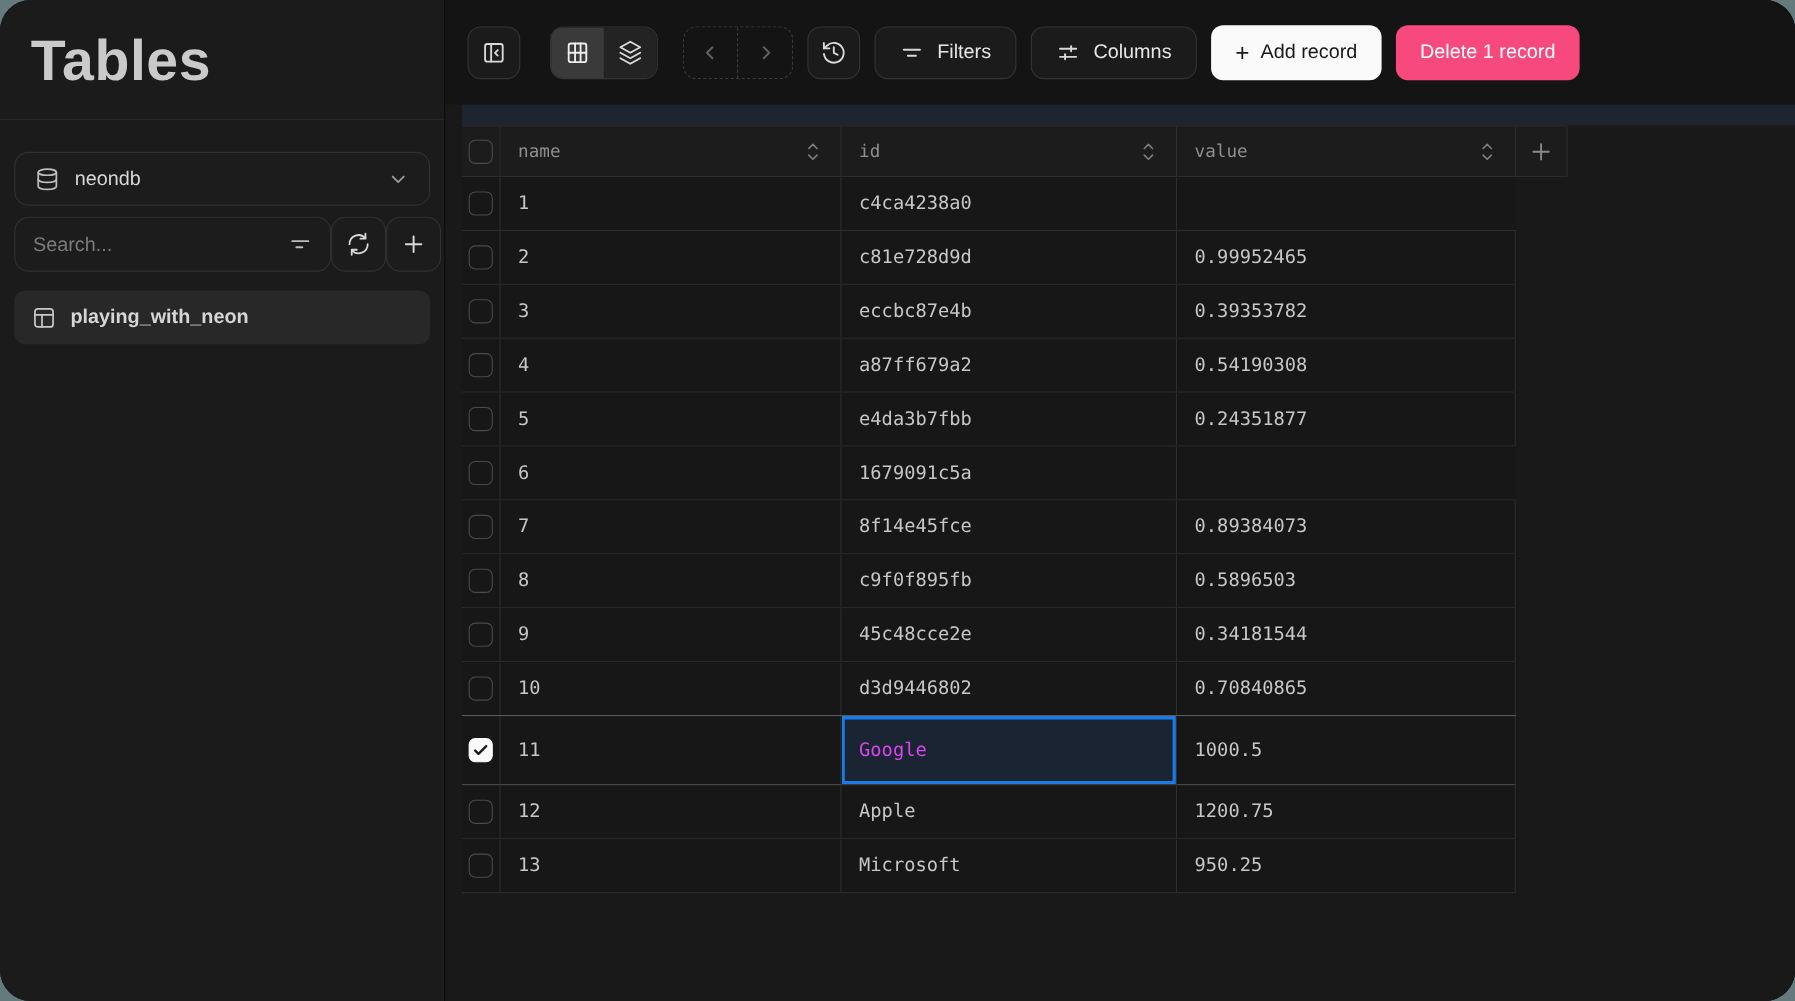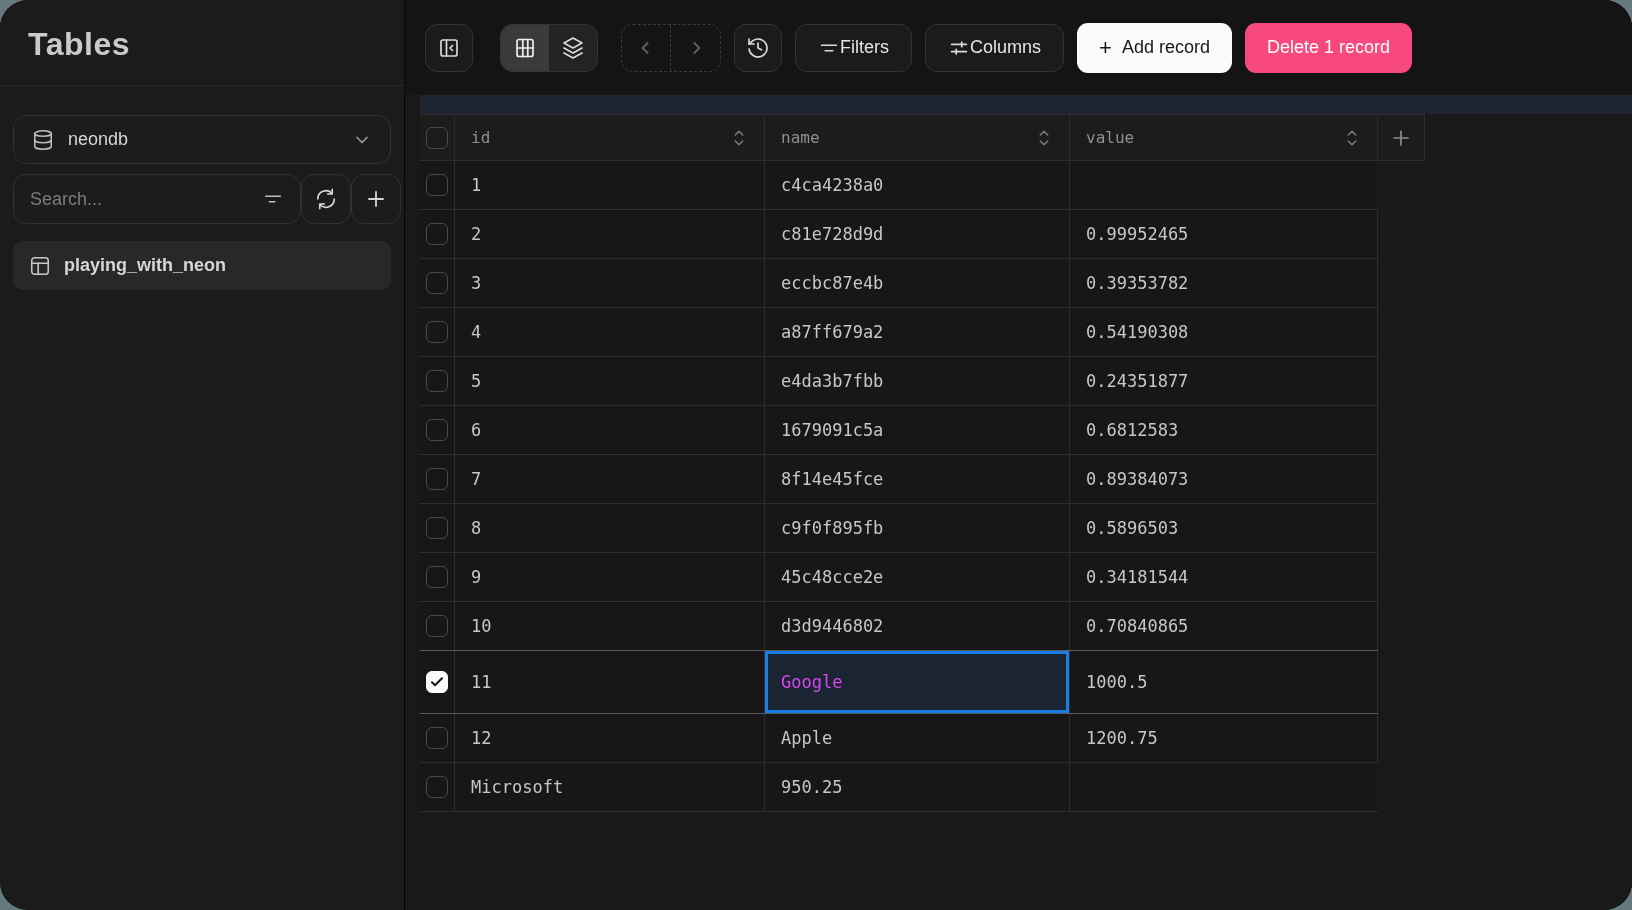--- a/index.html
+++ b/index.html
@@ -13,21 +13,21 @@
     --blue:#1a7ce6; --sel-cell-bg:#1b2433; --sel-row-border:#5a5a5a; --icon:#d9d9d9;
   }
   *{box-sizing:border-box;margin:0;padding:0}
   html,body{width:1632px;height:910px;overflow:hidden}
   body{background:var(--outer-bg);font-family:"Liberation Sans",sans-serif}
   .window{position:absolute;inset:0;border-radius:28px;overflow:hidden;background:var(--window-bg);display:flex}
 
   
   .sidebar{width:405px;flex:0 0 405px;background:var(--sidebar-bg);border-right:1px solid #060606;display:flex;flex-direction:column}
   .sidebar-header{padding:26px 28px 22px 28px;border-bottom:1px solid var(--sidebar-divider)}
-  .sidebar-title{font-size:32px;font-weight:700;color:#cacaca;letter-spacing:.5px}
+  .sidebar-title{font-size:52px;font-weight:700;color:#cacaca;letter-spacing:.5px}
   .sidebar-body{padding:29px 13px 0 13px}
   .select{display:flex;align-items:center;height:49px;border:1px solid var(--control-border);border-radius:13px;background:var(--control-bg);padding:0 18px;margin-bottom:10px;color:var(--side-text);font-size:18px;cursor:pointer}
   .select .lbl{margin-left:14px;flex:1}
   .search-row{display:flex;gap:0;margin-top:1px}
   .search-box{flex:1;display:flex;align-items:center;height:50px;border:1px solid var(--control-border);border-radius:13px;background:var(--control-bg);padding:0 16px}
   .search-box input{flex:1;background:transparent;border:none;outline:none;color:var(--side-text);font-size:18px;font-family:"Liberation Sans",sans-serif}
   .search-box input::placeholder{color:var(--placeholder)}
   .sq-btn{width:50px;height:50px;flex:0 0 50px;border:1px solid var(--control-border);border-radius:13px;background:var(--control-bg);display:flex;align-items:center;justify-content:center;cursor:pointer}
   .table-list{margin-top:17px}
   .table-item{display:flex;align-items:center;height:49px;border-radius:10px;background:var(--item-selected-bg);padding:0 16px;color:var(--side-text);font-size:18px;font-weight:600;cursor:pointer}
@@ -36,21 +36,21 @@
   
   .main{flex:1;display:flex;flex-direction:column;background:var(--window-bg);min-width:0}
   .toolbar{height:95px;flex:0 0 95px;background:var(--toolbar-bg);display:flex;align-items:center;padding-left:20px;gap:13px}
   .icon-btn{width:48px;height:48px;border:1px solid var(--btn-border);border-radius:12px;background:var(--btn-bg);display:flex;align-items:center;justify-content:center;cursor:pointer}
   .seg-group{display:flex;height:48px;border:1px solid var(--btn-border);border-radius:12px;overflow:hidden;margin-left:14px}
   .seg{width:48px;height:100%;display:flex;align-items:center;justify-content:center;cursor:pointer;background:var(--seg-inactive)}
   .seg.active{background:var(--seg-active)}
   .nav-group{display:flex;height:48px;border:1px dashed #3a3a3a;border-radius:12px;margin-left:10px}
   .nav-half{width:49px;display:flex;align-items:center;justify-content:center;color:var(--disabled-icon)}
   .nav-half:first-child{border-right:1px dashed #3a3a3a}
-  .text-btn{display:flex;align-items:center;height:48px;border:1px solid var(--btn-border);border-radius:12px;background:var(--btn-bg);padding:0 22px;color:#e6e6e6;font-size:18px;cursor:pointer;white-space:nowrap}
+  .text-btn{display:flex;align-items:center;gap:12px;height:48px;border:1px solid var(--btn-border);border-radius:12px;background:var(--btn-bg);padding:0 22px;color:#e6e6e6;font-size:18px;cursor:pointer;white-space:nowrap}
   .primary-btn{display:flex;align-items:center;gap:10px;height:50px;border:none;border-radius:11px;background:var(--white-btn);padding:0 22px;color:var(--white-btn-text);font-size:18px;font-weight:500;cursor:pointer;white-space:nowrap}
   .danger-btn{display:flex;align-items:center;height:50px;border:none;border-radius:11px;background:var(--pink);padding:0 22px;color:#ffffff;font-size:18px;font-weight:500;cursor:pointer;white-space:nowrap}
 
   .content{flex:1;position:relative;background:var(--window-bg);overflow:hidden}
   .top-strip{position:absolute;left:15px;right:0;top:0;height:19px;background:var(--strip)}
   .data-table{position:absolute;left:15px;top:19px;font-family:"DejaVu Sans Mono","Liberation Mono",monospace}
   .thead{display:grid;grid-template-columns:35px 310px 305px 308px 47px;height:47px;background:var(--header-bg);border-top:1px solid var(--grid-border);border-bottom:1px solid var(--grid-border)}
   .th{display:flex;align-items:center;padding:0 16px;color:var(--header-text);font-size:16px;border-right:1px solid var(--grid-border);cursor:pointer}
   .th .colname{flex:1}
   .th.check-col,.td.check-col{padding:0;display:flex;align-items:center;justify-content:center;cursor:default}
@@ -232,30 +232,30 @@
 
     <div class="content">
       <div class="top-strip"></div>
 
       <div class="data-table">
         <div class="thead">
           <div class="th check-col">
             <div class="checkbox"></div>
           </div>
           <div class="th">
-            <span class="colname">id</span>
+            <span class="colname">name</span>
             <span>
               <svg width="18" height="22" viewBox="0 0 24 28" fill="none" stroke="#7d7d7d" stroke-width="2" stroke-linecap="round" stroke-linejoin="round">
                   <polyline points="7 10 12 5 17 10"></polyline>
                   <polyline points="7 18 12 23 17 18"></polyline>
                 </svg>
             </span>
           </div>
           <div class="th">
-            <span class="colname">name</span>
+            <span class="colname">id</span>
             <span>
               <svg width="18" height="22" viewBox="0 0 24 28" fill="none" stroke="#7d7d7d" stroke-width="2" stroke-linecap="round" stroke-linejoin="round">
                   <polyline points="7 10 12 5 17 10"></polyline>
                   <polyline points="7 18 12 23 17 18"></polyline>
                 </svg>
             </span>
           </div>
           <div class="th">
             <span class="colname">value</span>
             <span>
@@ -312,21 +312,20 @@
               <div class="td">5</div>
               <div class="td">e4da3b7fbb</div>
               <div class="td">0.24351877</div>
             </div>
             <div class="tr">
               <div class="td check-col">
                 <div class="checkbox"></div>
               </div>
               <div class="td">6</div>
               <div class="td">1679091c5a</div>
-              <div class="td">0.6812583</div>
             </div>
             <div class="tr">
               <div class="td check-col">
                 <div class="checkbox"></div>
               </div>
               <div class="td">7</div>
               <div class="td">8f14e45fce</div>
               <div class="td">0.89384073</div>
             </div>
             <div class="tr">
@@ -370,20 +369,21 @@
                 <div class="checkbox"></div>
               </div>
               <div class="td">12</div>
               <div class="td">Apple</div>
               <div class="td">1200.75</div>
             </div>
             <div class="tr">
               <div class="td check-col">
                 <div class="checkbox"></div>
               </div>
+              <div class="td">13</div>
               <div class="td">Microsoft</div>
               <div class="td">950.25</div>
             </div>
           </div>
       </div>
     </div>
 
   </div>
 </div>
 

